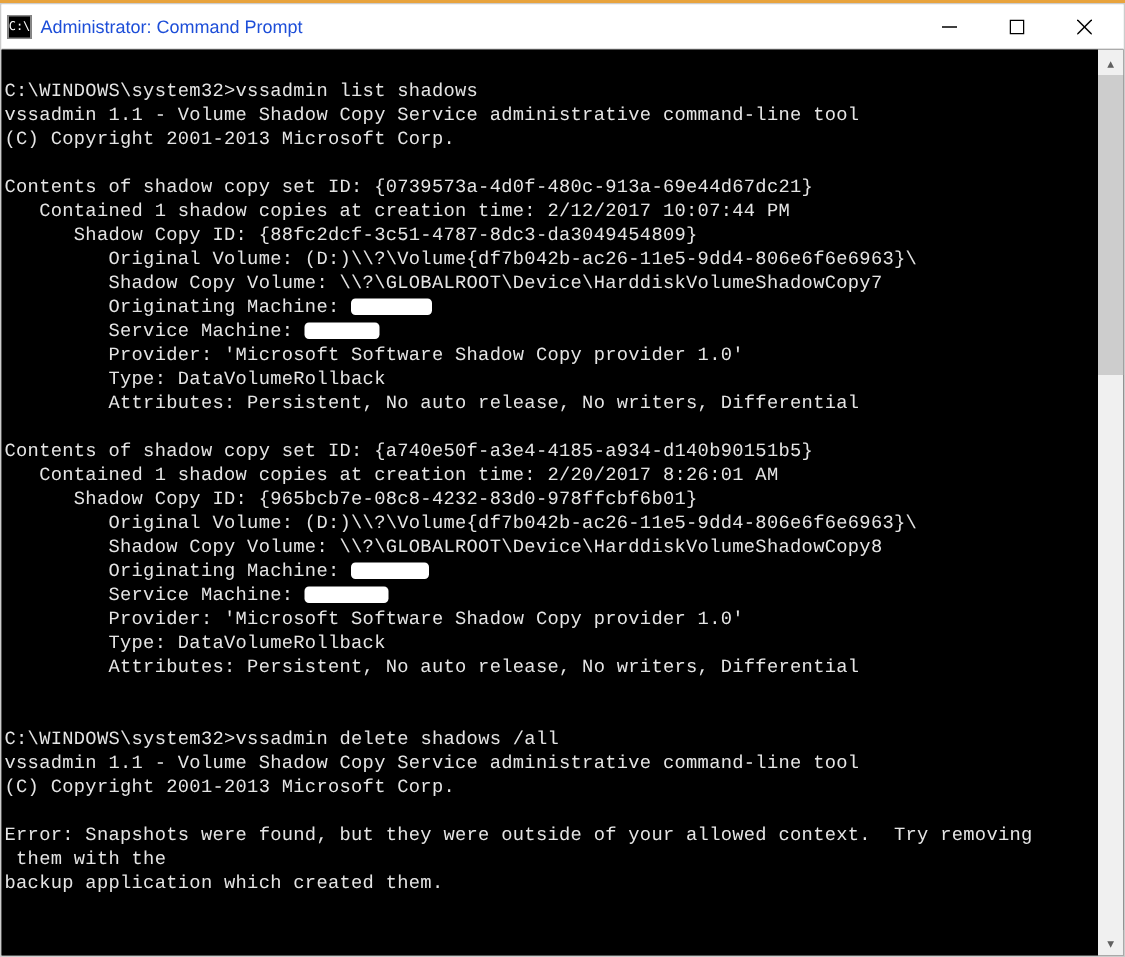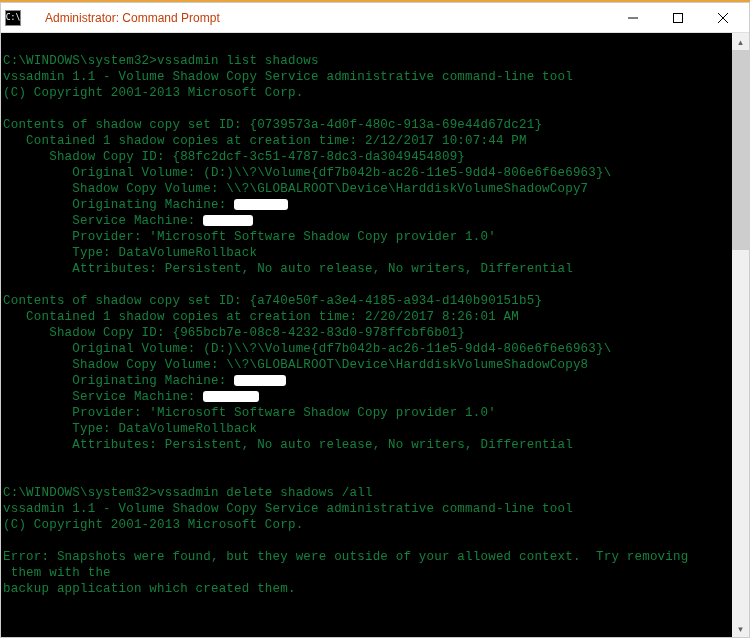--- a/index.html
+++ b/index.html
@@ -38,23 +38,22 @@
       display: inline-flex;
       align-items: center;
       justify-content: center;
       color: #fff;
       font-size: 8px;
       font-family: monospace;
       margin-right: 6px;
     }
     .title-text {
       font-size: 12px;
-      color: #c2410c;
+      color: #1d4ed8;
       flex: 1;
-      margin-left: 18px;
     }
     .win-controls {
       display: flex;
       height: 100%;
     }
     .win-btn {
       width: 45px;
       height: 100%;
       display: flex;
       align-items: center;
@@ -69,21 +68,21 @@
     }
     .terminal-wrap {
       flex: 1;
       display: flex;
       background: #000;
       overflow: hidden;
     }
     .terminal {
       flex: 1;
       background: #000;
-      color: #15803d;
+      color: #e5e5e5;
       font-family: 'Consolas', 'Courier New', monospace;
       font-size: 12.5px;
       line-height: 16px;
       padding: 4px 4px 4px 2px;
       white-space: pre;
       overflow: hidden;
       letter-spacing: 0.2px;
     }
     .scrollbar {
       width: 17px;

